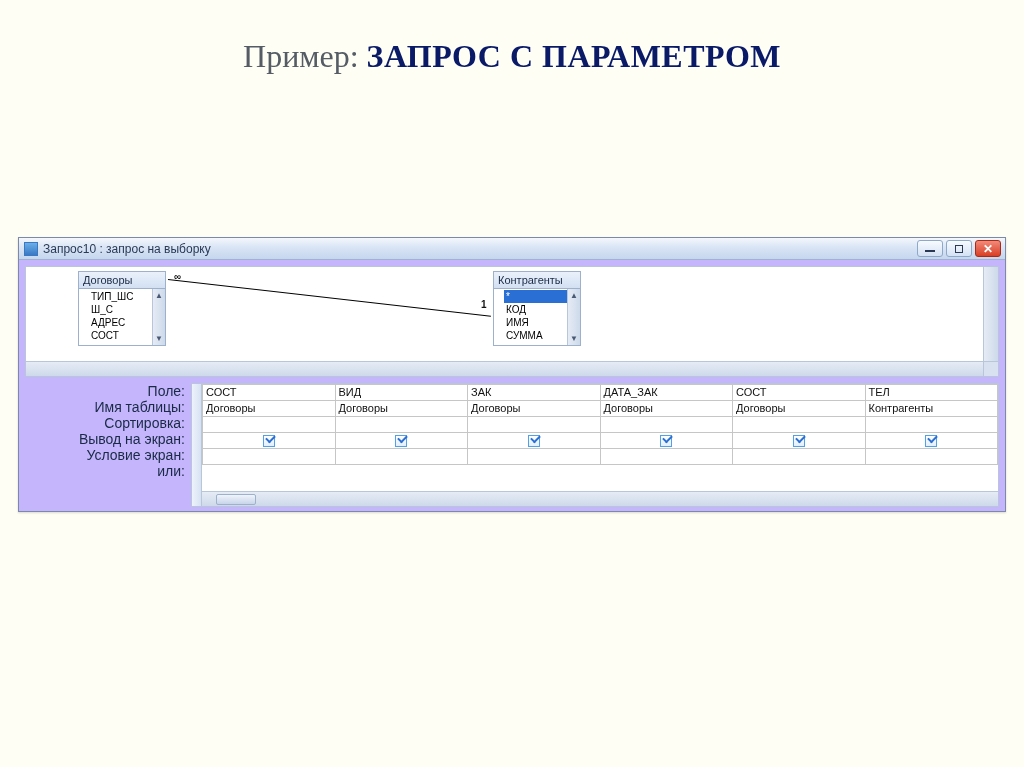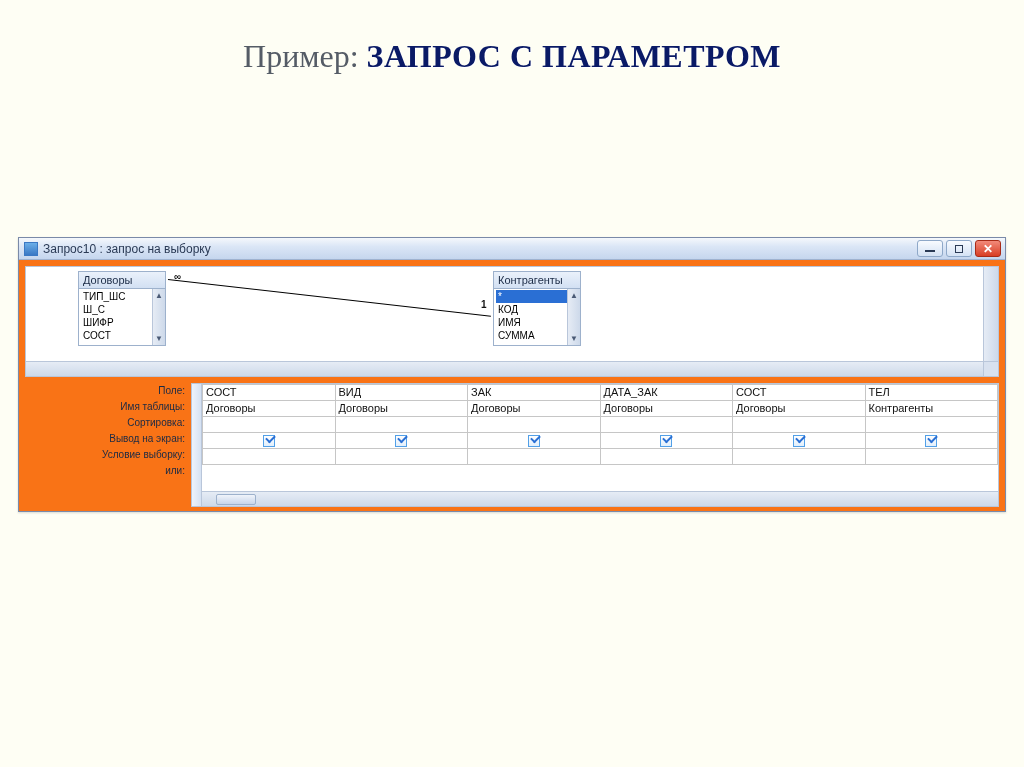--- a/index.html
+++ b/index.html
@@ -25,21 +25,21 @@
   .slide-title .main { color: #0a1a66; font-weight: bold; letter-spacing: .5px; text-shadow: 1px 1px 0 #fff; }
 
   
   .window {
     position: absolute;
     top: 237px;
     left: 18px;
     width: 988px;
     height: 275px;
     border: 1px solid #7a8aa8;
-    background: #f97316;
+    background: #c4b5fd;
     box-shadow: 0 1px 2px rgba(0,0,0,.15);
   }
   .titlebar {
     height: 22px;
     background: linear-gradient(to bottom, #f5f8fc 0%, #dbe6f6 40%, #c5d6ee 100%);
     border-bottom: 1px solid #9fb2cf;
     display: flex;
     align-items: center;
     font-size: 12px;
     color: #2a3a55;
@@ -108,42 +108,42 @@
     color: #1a2a45;
   }
   .tbl-list {
     position: relative;
     font-size: 10px;
     line-height: 13px;
     padding: 1px 2px;
     min-height: 56px;
     background:#fff;
   }
-  .tbl-list .row { padding: 0 2px; white-space: nowrap; overflow:hidden; }
+  .tbl-list .row { padding: 0 2px; white-space: nowrap; overflow:hidden;margin-left:8px; }
   .tbl-list .row.sel { background:#2a6fd4; color:#fff; }
   .tbl-list .row.bold { font-weight:normal; }
   .tbl-inner-scroll {
     position:absolute; right:0; top:0; bottom:0; width:13px;
     background: linear-gradient(to right,#e6ecf5,#cdd9ea);
     border-left:1px solid #b9c6da;
   }
   .tbl-inner-scroll .arrow {
     height:13px; display:flex; align-items:center; justify-content:center;
     font-size:8px; color:#4a5a75;
   }
   .rel-label { position:absolute; font-size:10px; font-weight:bold; color:#111; }
 
   
   .grid-wrapper { position:relative; height: 124px; margin: 6px; }
   .grid-labels {
     position:absolute; left:0; top:0; width:166px;
   }
   .grid-labels div {
     height:16px; line-height:16px; text-align:right;
-    font-size:10px; padding-right:6px; color:#1a2a45;
+    font-size:14px; padding-right:6px; color:#1a2a45;
   }
   .grid-table-holder {
     position:absolute; left:166px; right:0; top:0; bottom:0;
     background:#fff; border:1px solid #b9c6da;
   }
   .grid-table { width:100%; border-collapse:collapse; table-layout:fixed; }
   .grid-table td {
     border: 1px solid #c6c6c6;
     height:16px; line-height:15px;
     font-size:11px; padding: 0 3px;
@@ -205,21 +205,21 @@
     </div>
   </div>
 
   <div class="rel-pane">
 
     <div class="tbl-box" style="left:52px; top:4px;">
       <div class="tbl-header">Договоры</div>
       <div class="tbl-list">
         <div class="row">ТИП_ШС</div>
         <div class="row">Ш_С</div>
-        <div class="row">ШИФР</div>
+        <div class="row">АДРЕС</div>
         <div class="row">СОСТ</div>
         <div class="tbl-inner-scroll">
           <div class="arrow">▲</div>
           <div class="arrow" style="position:absolute;bottom:0;width:100%;">▼</div>
         </div>
       </div>
     </div>
 
     <div class="tbl-box" style="left:467px; top:4px;">
       <div class="tbl-header">Контрагенты</div>
@@ -243,21 +243,21 @@
     <div class="rel-scroll-h"></div>
     <div class="rel-scroll-corner"></div>
   </div>
 
   <div class="grid-wrapper">
     <div class="grid-labels">
       <div>Поле:</div>
       <div>Имя таблицы:</div>
       <div>Сортировка:</div>
       <div>Вывод на экран:</div>
-      <div>Условие выборку:</div>
+      <div>Условие экран:</div>
       <div>или:</div>
     </div>
     <div class="grid-table-holder">
       <div class="sel-handle"></div>
       <table class="grid-table" style="margin-left:10px; width:calc(100% - 10px);">
         <colgroup>
           <col style="width:16.6%">
             <col style="width:16.6%">
             <col style="width:16.6%">
           <col style="width:16.6%">

